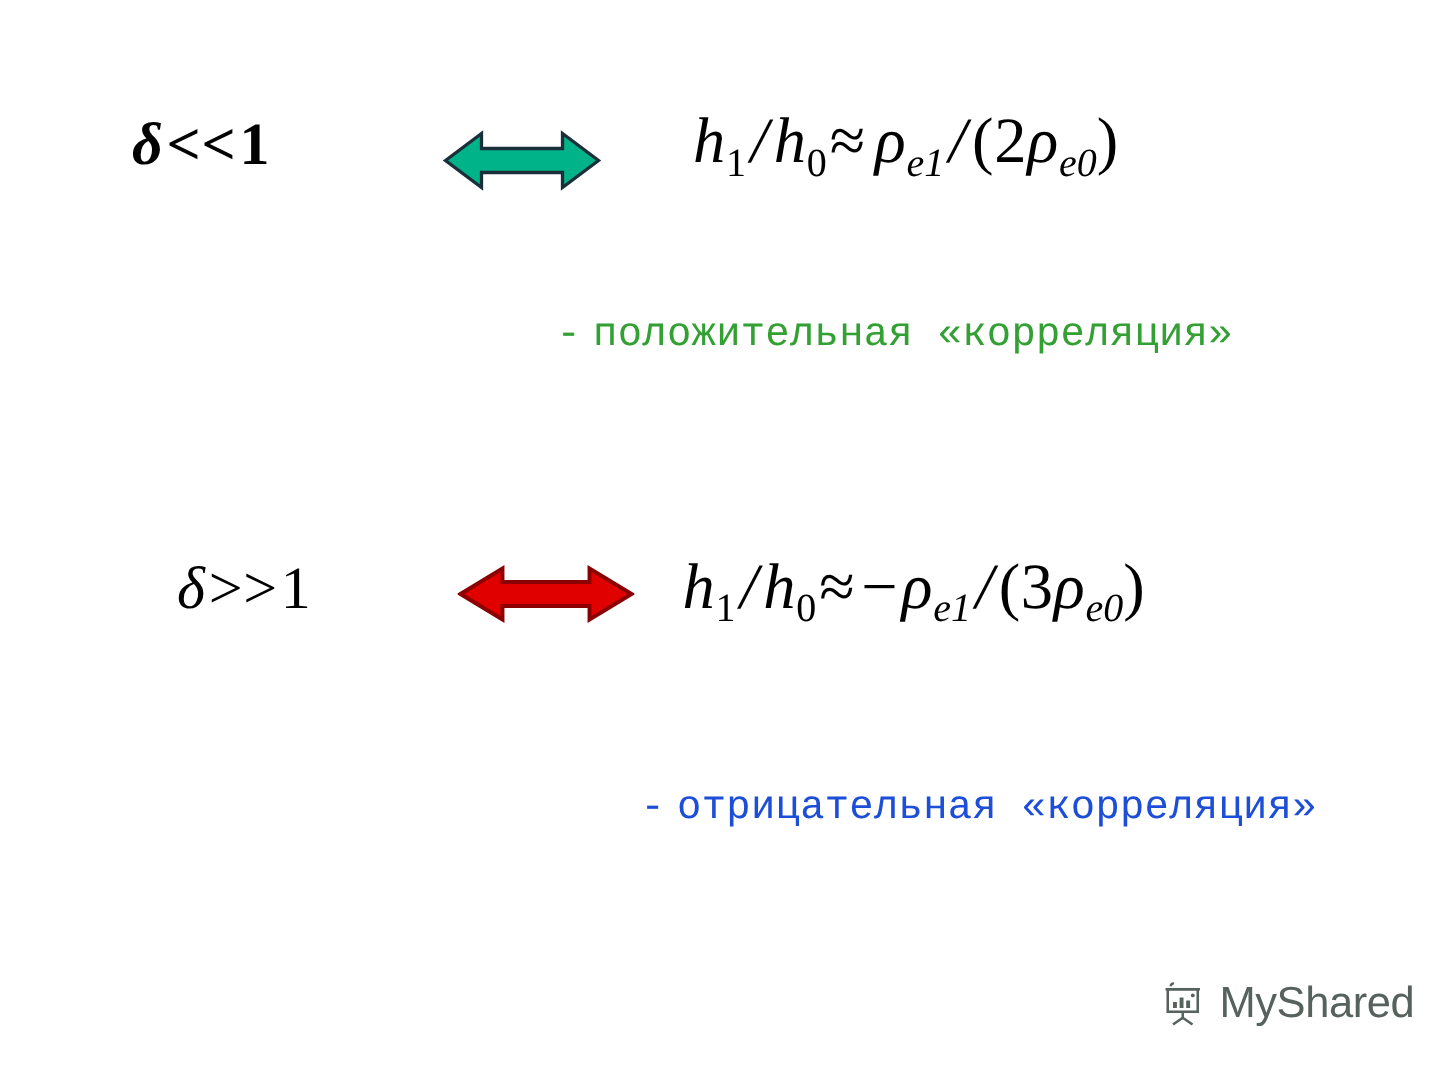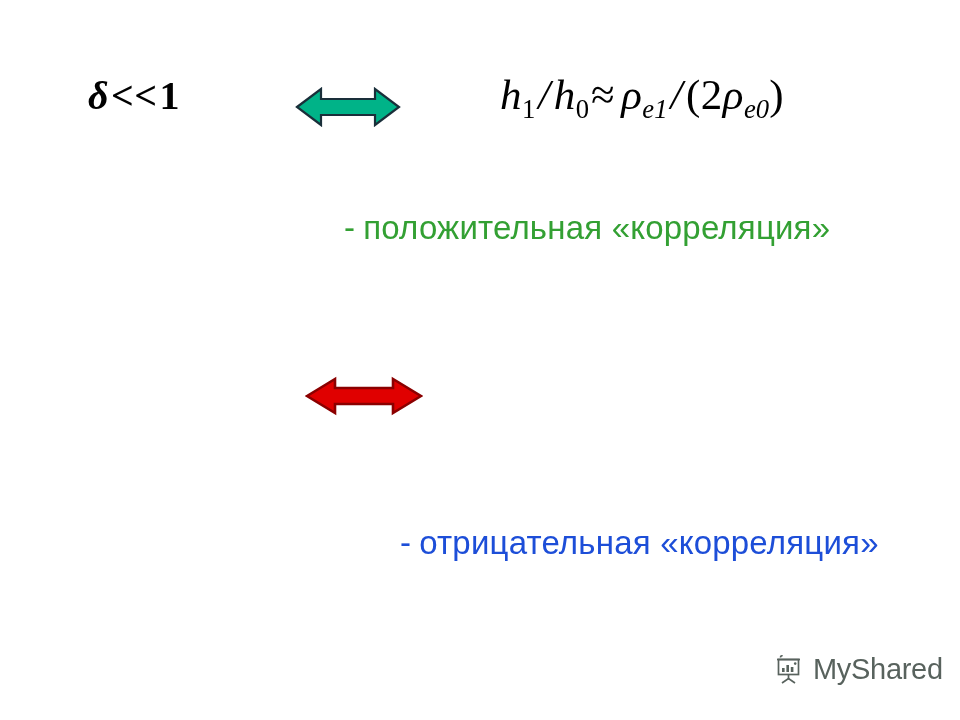--- a/index.html
+++ b/index.html
@@ -58,39 +58,39 @@
   
   .cond {
     font-size: 40px;
   }
   #cond-row1 { left: 88px;  top: 76px; font-weight: bold; }
   #cond-row2 { left: 118px; top: 372px; }
 
   
   .result {
     font-size: 43px;
-    margin-left: 38px;
   }
   #result-row1 { left: 462px; top: 73px; }
   #result-row2 { left: 455px; top: 370px; }
 
   
   .arrow-wrap {
     position: absolute;
   }
   #arrow-green { left: 295px; top: 83px; }
   #arrow-red   { left: 305px; top: 375px; }
 
   
   .caption {
     position: absolute;
-    font-family: Liberation Sans, sans-serif;
-    font-size: 33px;
+    font-family: Liberation Mono, monospace;
+    font-size: 27px;
     white-space: nowrap;
     letter-spacing: 0.2px;
+    margin-left: 27px;
   }
   #caption-positive {
     left: 344px;
     top: 209px;
     color: #33a033;
   }
   #caption-negative {
     left: 400px;
     top: 524px;
     color: #1d4ed8;
@@ -136,27 +136,33 @@
   </div>
 
   <div class="math result" id="result-row1">
     <span>h</span><sub class="sb"><span class="num">1</span></sub><span class="slashsep">/</span><span>h</span><sub class="sb"><span class="num">0</span></sub><span class="rel">≈</span><span class="rel"></span><span>ρ</span><sub class="sb">e1</sub><span class="slashsep">/</span><span class="up">(</span><span class="up">2</span><span>ρ</span><sub class="sb">e0</sub><span class="up">)</span>
   </div>
 
   <div class="caption" id="caption-positive">
     <span class="dash">-</span><span>положительная «корреляция»</span>
   </div>
 
+  <div class="math cond" id="cond-row2">
+    <span>δ</span><span class="rel">&gt;&gt;</span><span class="up">1</span>
+  </div>
 
   <div class="arrow-wrap" id="arrow-red">
     <svg width="118" height="42" viewBox="0 0 118 42" xmlns="http://www.w3.org/2000/svg">
       <polygon points="2,21 30,4 30,13 88,13 88,4 116,21 88,38 88,29 30,29 30,38" fill="#e00000" stroke="#8b0000" stroke-width="2.6" stroke-linejoin="miter"></polygon>
     </svg>
   </div>
 
+  <div class="math result" id="result-row2">
+    <span>h</span><sub class="sb"><span class="num">1</span></sub><span class="slashsep">/</span><span>h</span><sub class="sb"><span class="num">0</span></sub><span class="rel">≈</span><span class="rel">−</span><span>ρ</span><sub class="sb">e1</sub><span class="slashsep">/</span><span class="up">(</span><span class="up">3</span><span>ρ</span><sub class="sb">e0</sub><span class="up">)</span>
+  </div>
 
   <div class="caption" id="caption-negative">
     <span class="dash">-</span><span>отрицательная «корреляция»</span>
   </div>
 
   <div id="watermark">
     <span class="wm-icon">
       <svg width="34" height="34" viewBox="0 0 34 34" xmlns="http://www.w3.org/2000/svg">
         <g fill="none" stroke="#4a5550" stroke-width="1.7">
           <rect x="6.5" y="7.5" width="20" height="15"></rect>

